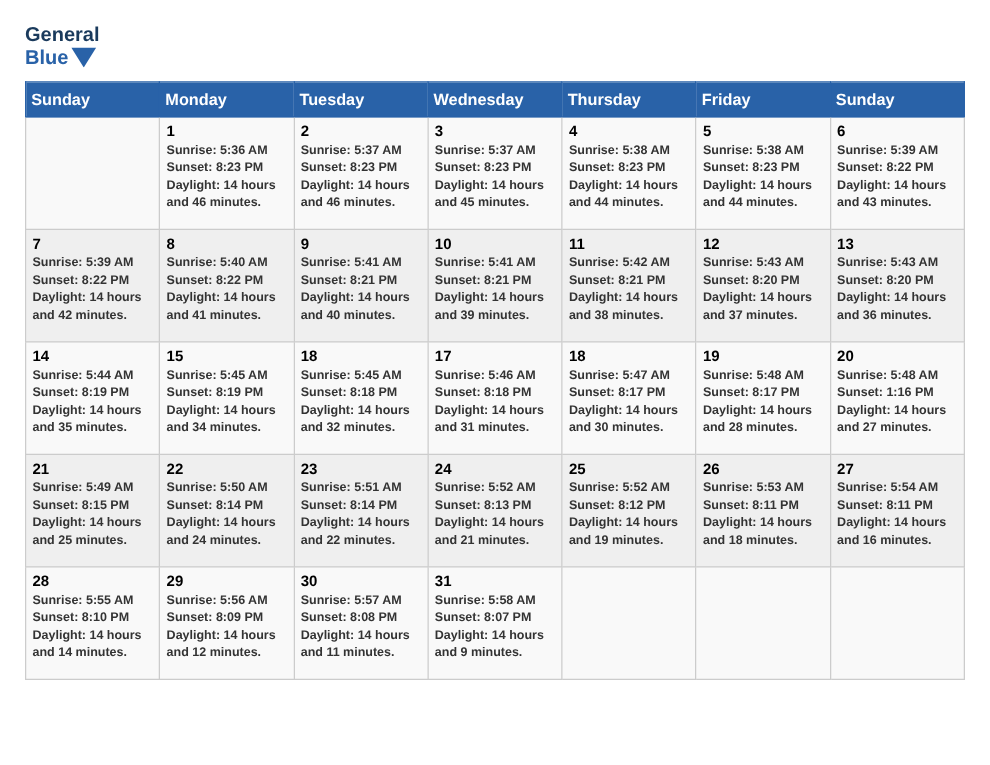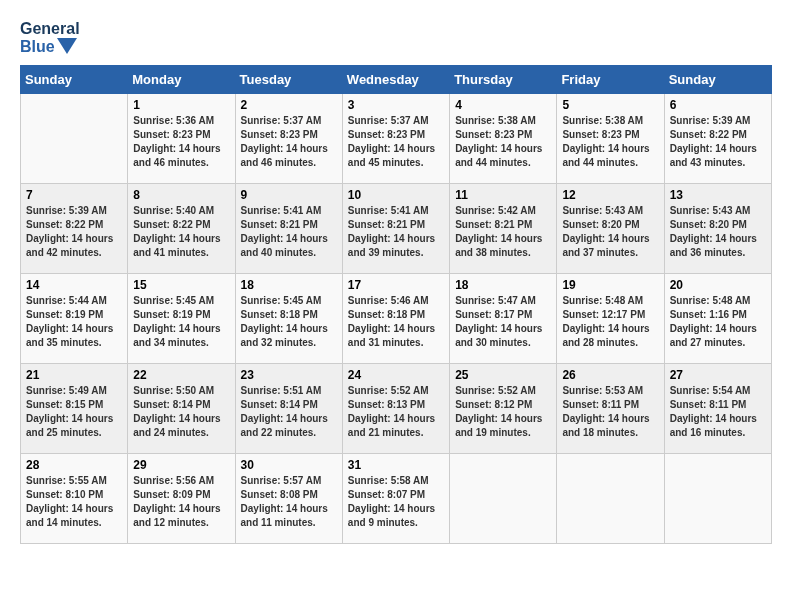--- a/index.html
+++ b/index.html
@@ -240,21 +240,21 @@
         <td>
           <span class="day-number">18</span>
           <div class="day-info">Sunrise: 5:47 AM
 Sunset: 8:17 PM
 Daylight: 14 hours
 and 30 minutes.</div>
         </td>
         <td>
           <span class="day-number">19</span>
           <div class="day-info">Sunrise: 5:48 AM
-Sunset: 12:17 PM
+Sunset: 8:17 PM
 Daylight: 14 hours
 and 28 minutes.</div>
         </td>
         <td>
           <span class="day-number">20</span>
           <div class="day-info">Sunrise: 5:48 AM
 Sunset: 1:16 PM
 Daylight: 14 hours
 and 27 minutes.</div>
         </td>

